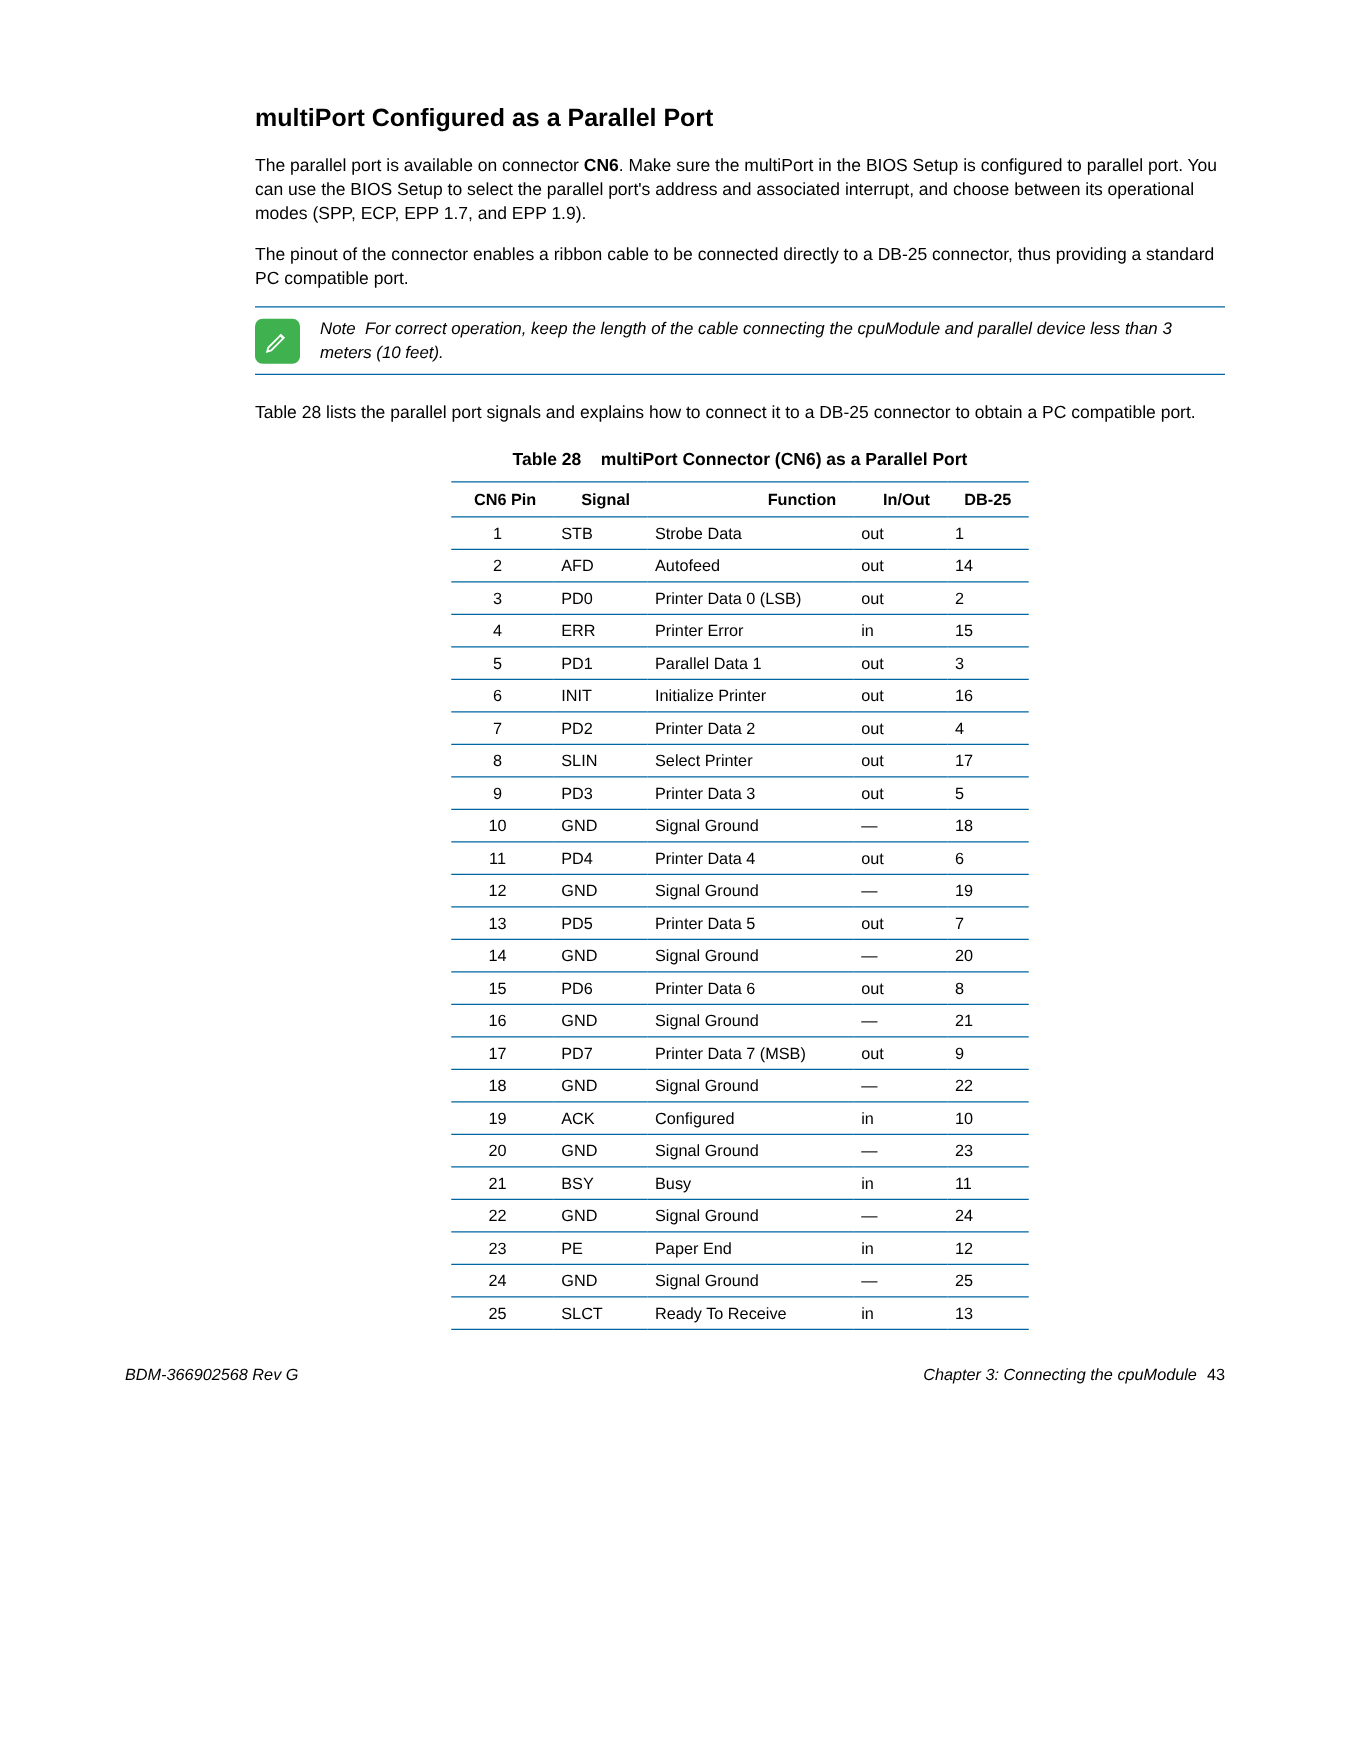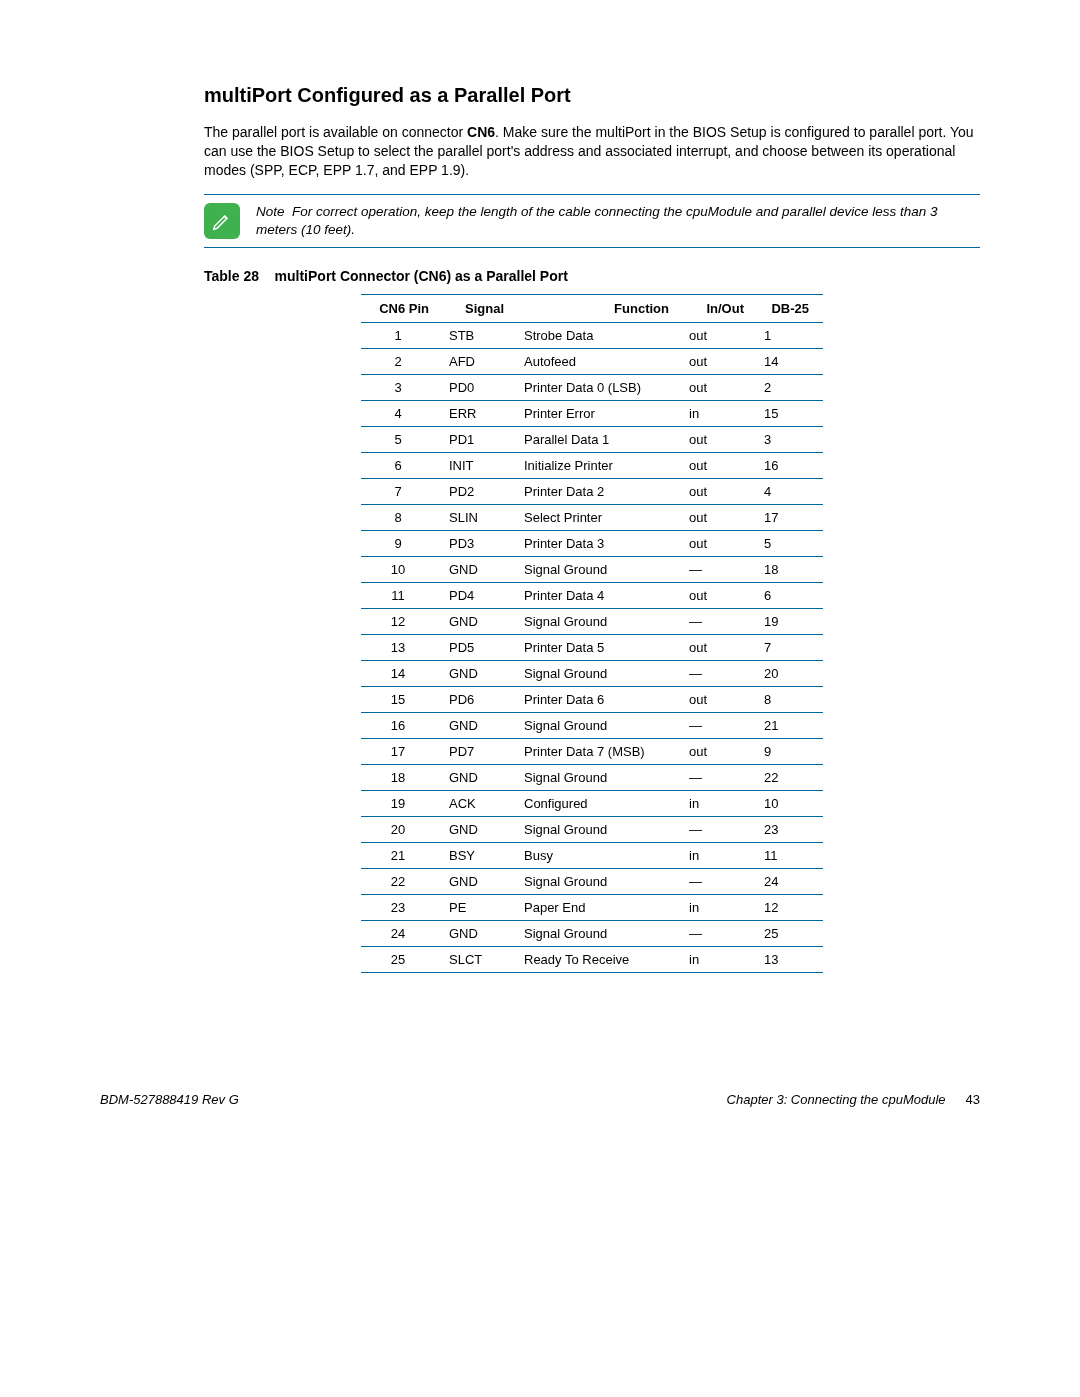--- a/index.html
+++ b/index.html
@@ -49,20 +49,21 @@
     flex-shrink: 0;
   }
   .note-text {
     font-style: italic;
     font-size: 13.5px;
     line-height: 1.35;
     flex: 1;
   }
   .note-text .lead { font-weight: normal; font-style: italic; }
   .table-caption {
+    text-align: center;
     font-weight: bold;
     font-size: 14px;
     margin: 20px 0 10px 0;
   }
   table.pin-table {
     border-collapse: collapse;
     margin: 0 auto;
     font-size: 13px;
   }
   table.pin-table th {
@@ -85,46 +86,48 @@
   .footer {
     position: absolute;
     left: 100px;
     right: 100px;
     bottom: 40px;
     display: flex;
     justify-content: space-between;
     font-size: 13px;
     font-style: italic;
   }
-  .footer .page-num { font-style: normal; margin-left: 20px; }
+  .footer .page-num { font-style: normal; margin-left: 8px; }
 </style>
 </head>
 <body>
 
 <div class="page">
 
   <h2 class="section-title">multiPort Configured as a Parallel Port</h2>
 
   <p class="body">
     <span>The parallel port is available on connector </span><span class="bold">CN6</span><span>. Make sure the multiPort in the BIOS Setup is configured to parallel port. You can use the BIOS Setup to select the parallel port's address and associated interrupt, and choose between its operational modes (SPP, ECP, EPP 1.7, and EPP 1.9).</span>
   </p>
 
+  <p class="body">The pinout of the connector enables a ribbon cable to be connected directly to a DB-25 connector, thus providing a standard PC compatible port.</p>
 
   <div class="note-block">
     <div class="note-icon">
       <svg width="22" height="22" viewBox="0 0 24 24" fill="none">
         <path d="M3 21l3.5-1 11-11-2.5-2.5-11 11L3 21z" stroke="#fff" stroke-width="1.6" fill="none"></path>
         <path d="M14 6.5l2.5 2.5" stroke="#fff" stroke-width="1.6"></path>
       </svg>
     </div>
     <div class="note-text">
       <span class="lead">Note</span>&nbsp;&nbsp;<span>For correct operation, keep the length of the cable connecting the cpuModule and parallel device less than 3 meters (10 feet).</span>
     </div>
   </div>
 
+  <p class="body">Table 28 lists the parallel port signals and explains how to connect it to a DB-25 connector to obtain a PC compatible port.</p>
 
   <div class="table-caption">
     <span>Table 28</span>&nbsp;&nbsp;&nbsp;&nbsp;<span>multiPort Connector (CN6) as a Parallel Port</span>
   </div>
 
   <table class="pin-table">
     <thead>
       <tr>
         <th>CN6 Pin</th>
         <th>Signal</th>
@@ -306,19 +309,19 @@
           <td>25</td>
           <td>SLCT</td>
           <td>Ready To Receive</td>
           <td>in</td>
           <td>13</td>
         </tr>
       </tbody>
   </table>
 
   <div class="footer">
-    <div>BDM-527888419    Rev G</div>
+    <div>BDM-366902568    Rev G</div>
     <div>
       <span>Chapter 3:  Connecting the cpuModule</span><span class="page-num">43</span>
     </div>
   </div>
 
 </div>
 
 </body></html>

